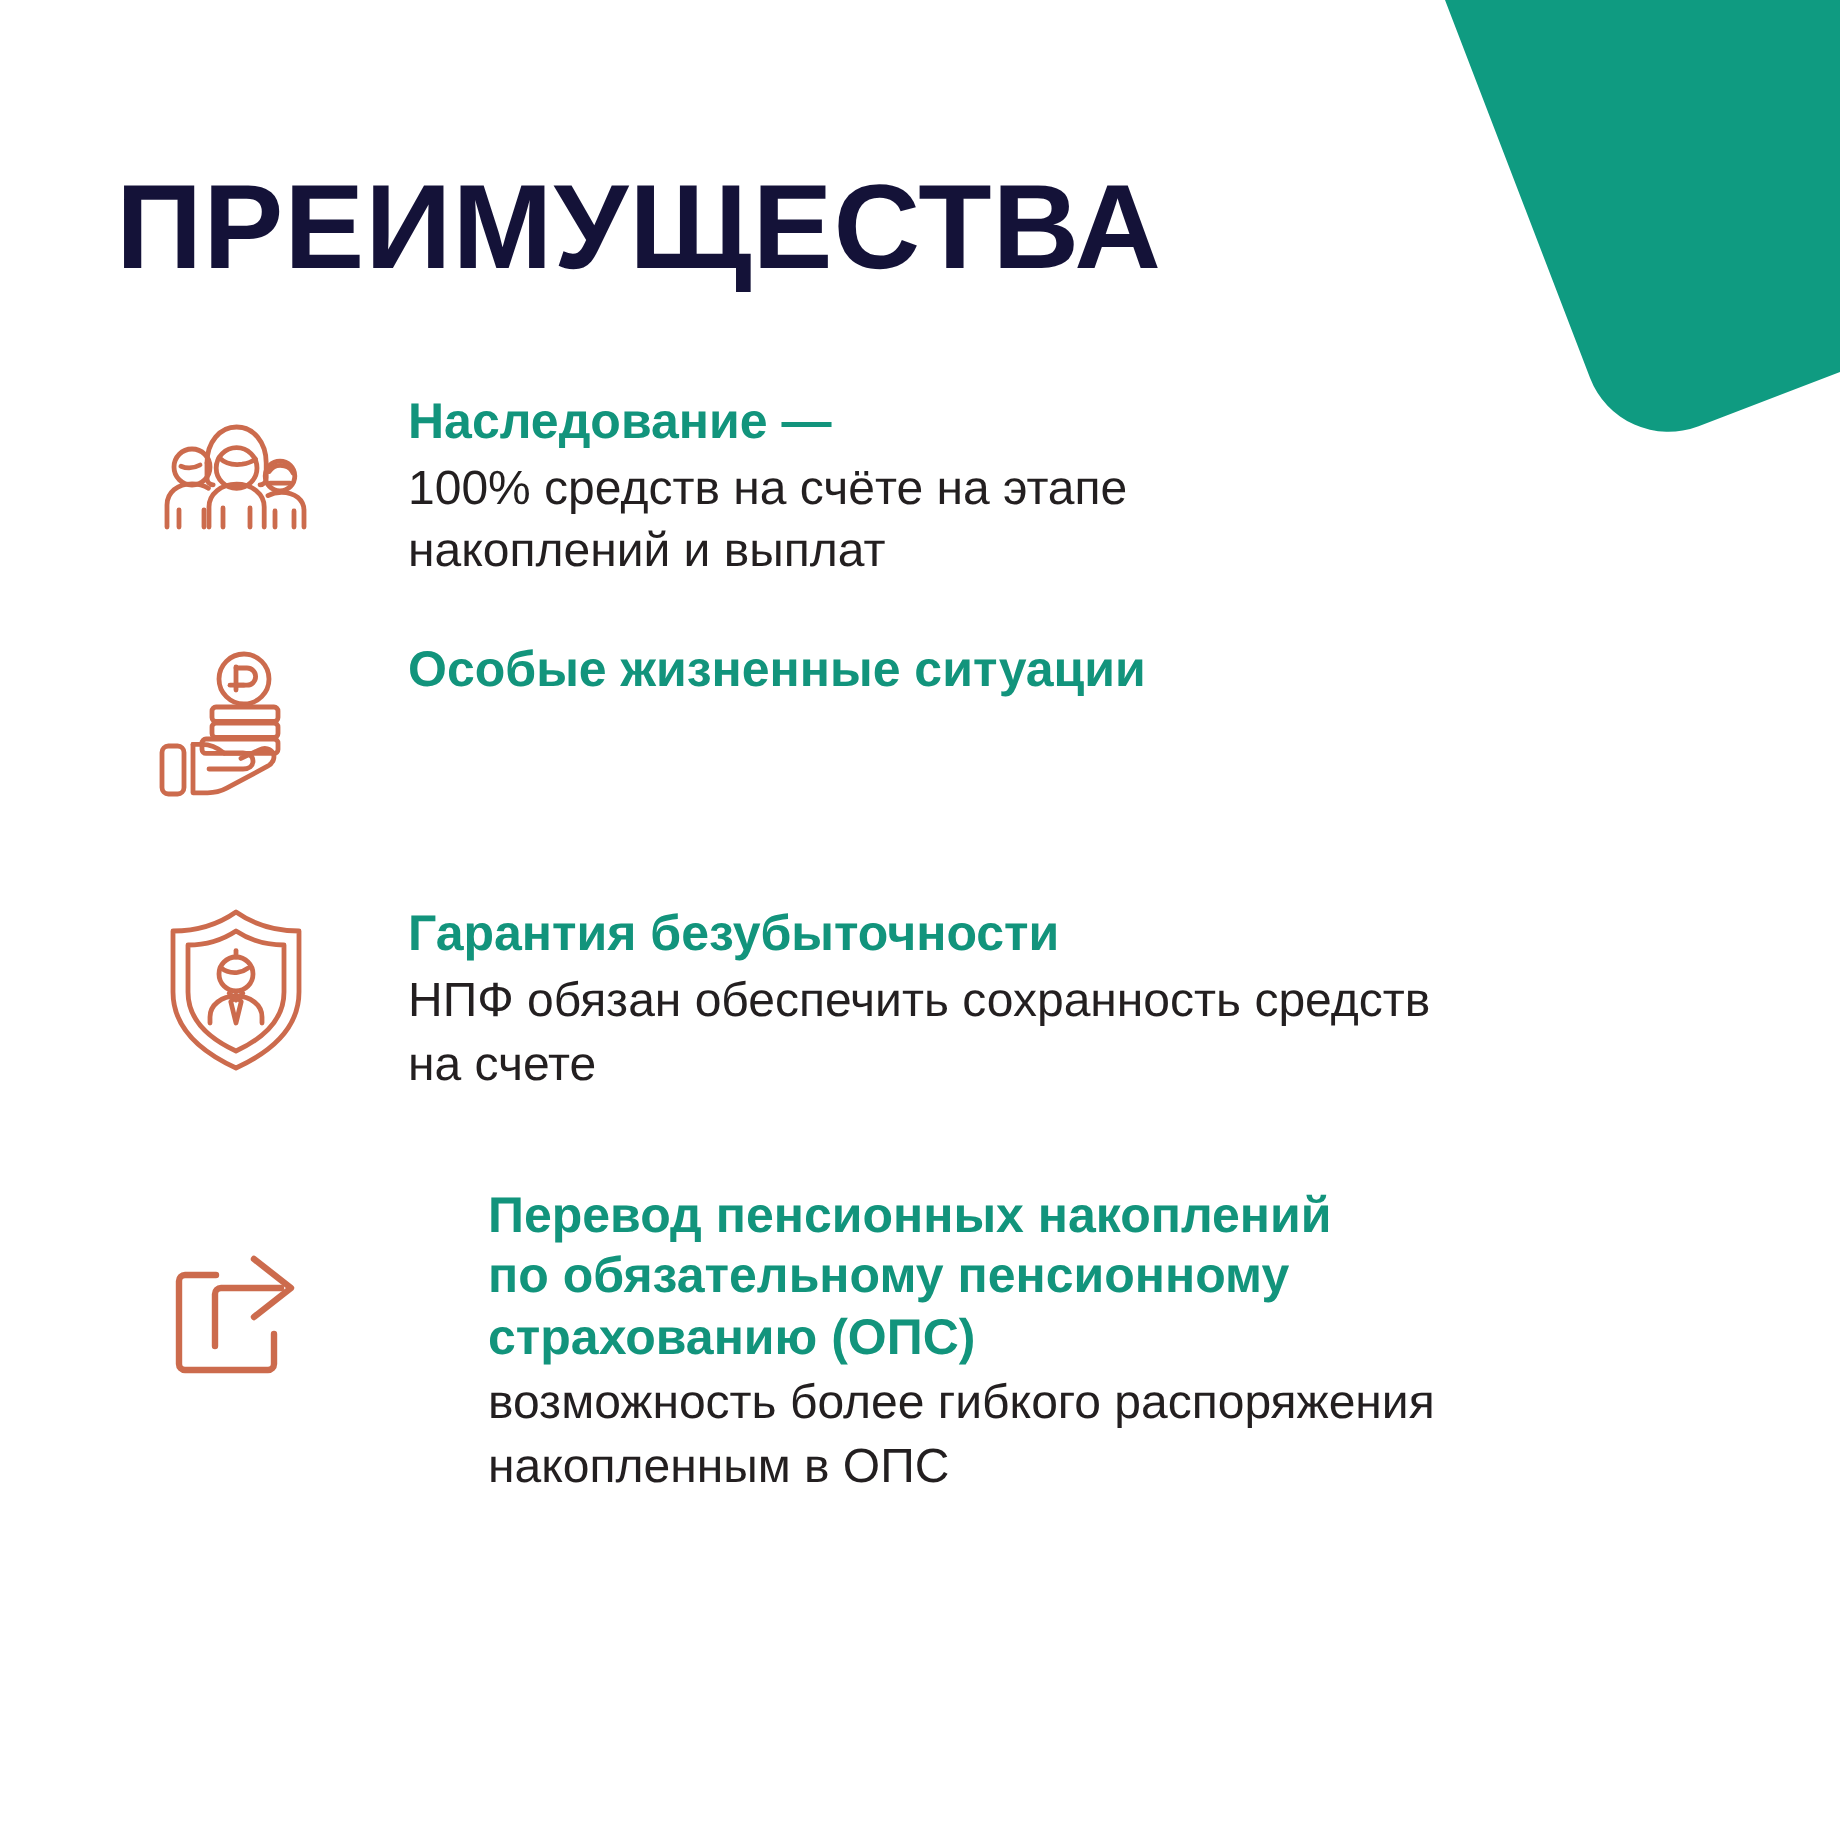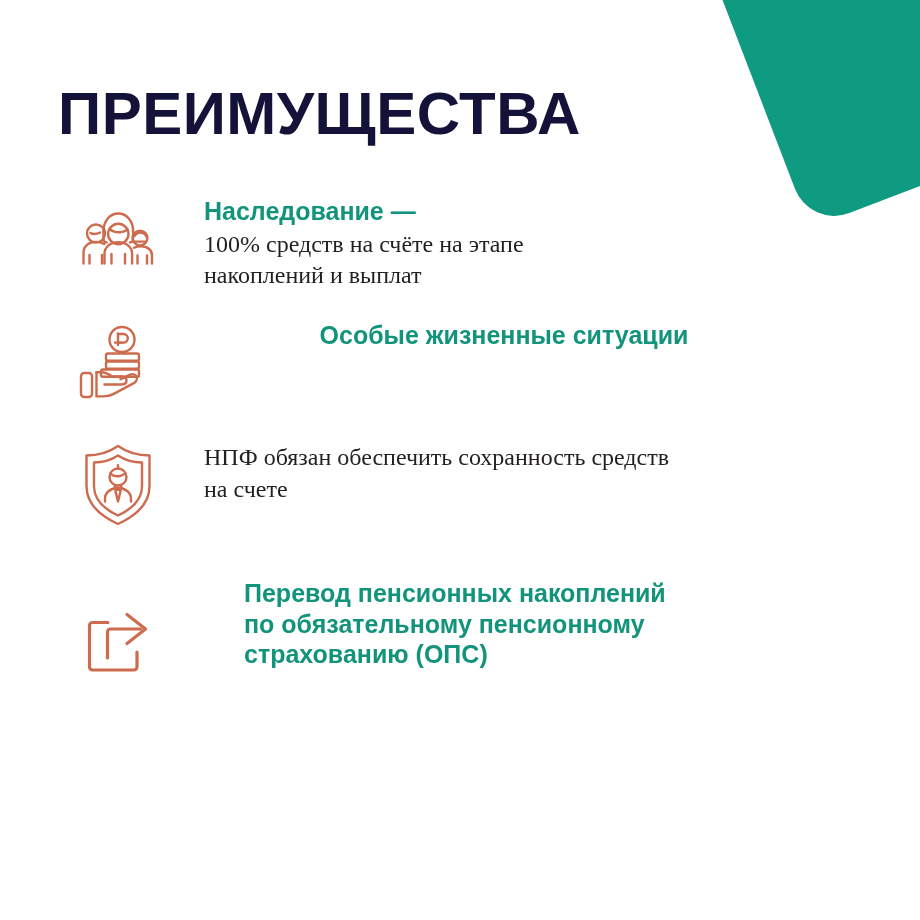--- a/index.html
+++ b/index.html
@@ -85,27 +85,26 @@
     line-height: 1.22;
     margin-bottom: 2px;
     white-space: pre-line;
   }
   .benefit-body {
     font-size: 24px;
     font-weight: normal;
     color: #231F20;
     line-height: 1.33;
     white-space: pre-line;
-    font-family: Liberation Serif, serif;
   }
 
   
   #benefit-0 { margin-bottom: 24px; }
   #benefit-0 .benefit-text { padding-top: 6px; }
-  #benefit-1 { margin-bottom: 24px; text-align: center; }
+  #benefit-1 { margin-bottom: 34px; }
   #benefit-1 .benefit-icon { align-items: flex-start; padding-top: 6px; }
   #benefit-2 { margin-bottom: 40px; }
   #benefit-2 .benefit-icon { align-items: flex-start; padding-top: 4px; }
   #benefit-3 { margin-bottom: 0; gap: 40px; }
   #benefit-3 .benefit-icon { align-items: flex-start; padding-top: 30px; }
 </style>
 </head>
 <body>
 
 <div id="slide">
@@ -184,36 +183,39 @@
           <path d="M32.2 31.6c2.3 2 5.4 3 8.6 2.6 2-.3 3.8-1 5.2-2.1"></path>
           <path d="M40 26.5v-3.2"></path>
 
           <path d="M27 59.5v-3c0-6 5.8-10.5 13-10.5s13 4.5 13 10.5v3"></path>
 
           <path d="M40 45.5l-2.6 3.4 2.6 10.6 2.6-10.6z"></path>
           <path d="M36.6 44.6l3.4 3.4 3.4-3.4"></path>
         </svg>
       </div>
       <div class="benefit-text">
+        <div class="benefit-heading">Гарантия безубыточности</div>
         <div class="benefit-body">НПФ обязан обеспечить сохранность средств
 на счете</div>
       </div>
     </div>
 
     <div class="benefit" id="benefit-3">
       <div class="benefit-icon">
         <svg width="78" height="78" viewBox="0 0 78 78" fill="none" stroke="#CC6B4D" stroke-width="3.2" stroke-linecap="round" stroke-linejoin="round">
 
           <path d="M29 18.5H13.5a3 3 0 0 0-3 3V63a3 3 0 0 0 3 3h41.5a3 3 0 0 0 3-3V48"></path>
 
           <path d="M28.5 54V28a3 3 0 0 1 3-3h30"></path>
           <path d="M48 10.5 66.5 25 48 39.5"></path>
         </svg>
       </div>
       <div class="benefit-text">
         <div class="benefit-heading">Перевод пенсионных накоплений
 по обязательному пенсионному
 страхованию (ОПС)</div>
+        <div class="benefit-body">возможность более гибкого распоряжения
+накопленным в ОПС</div>
       </div>
     </div>
 
   </div>
 </div>
 
 </body></html>

